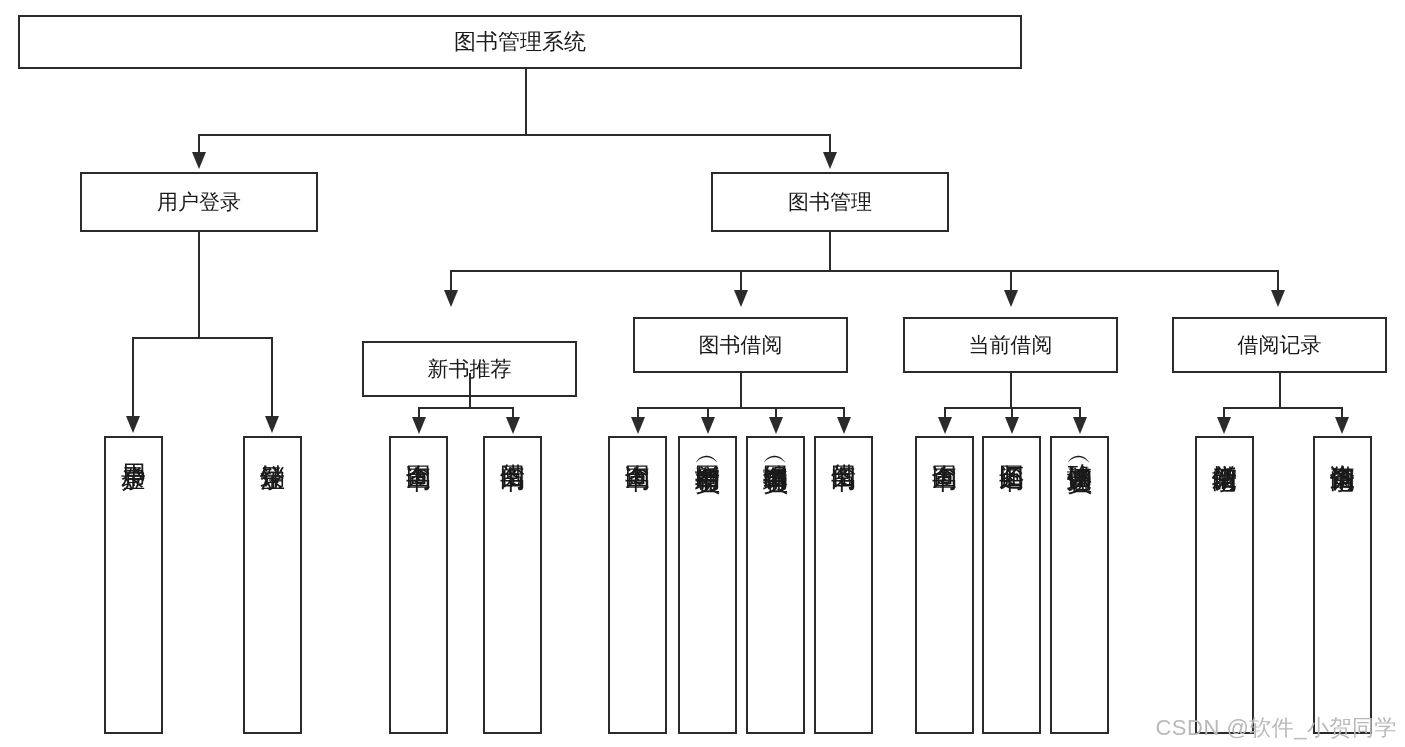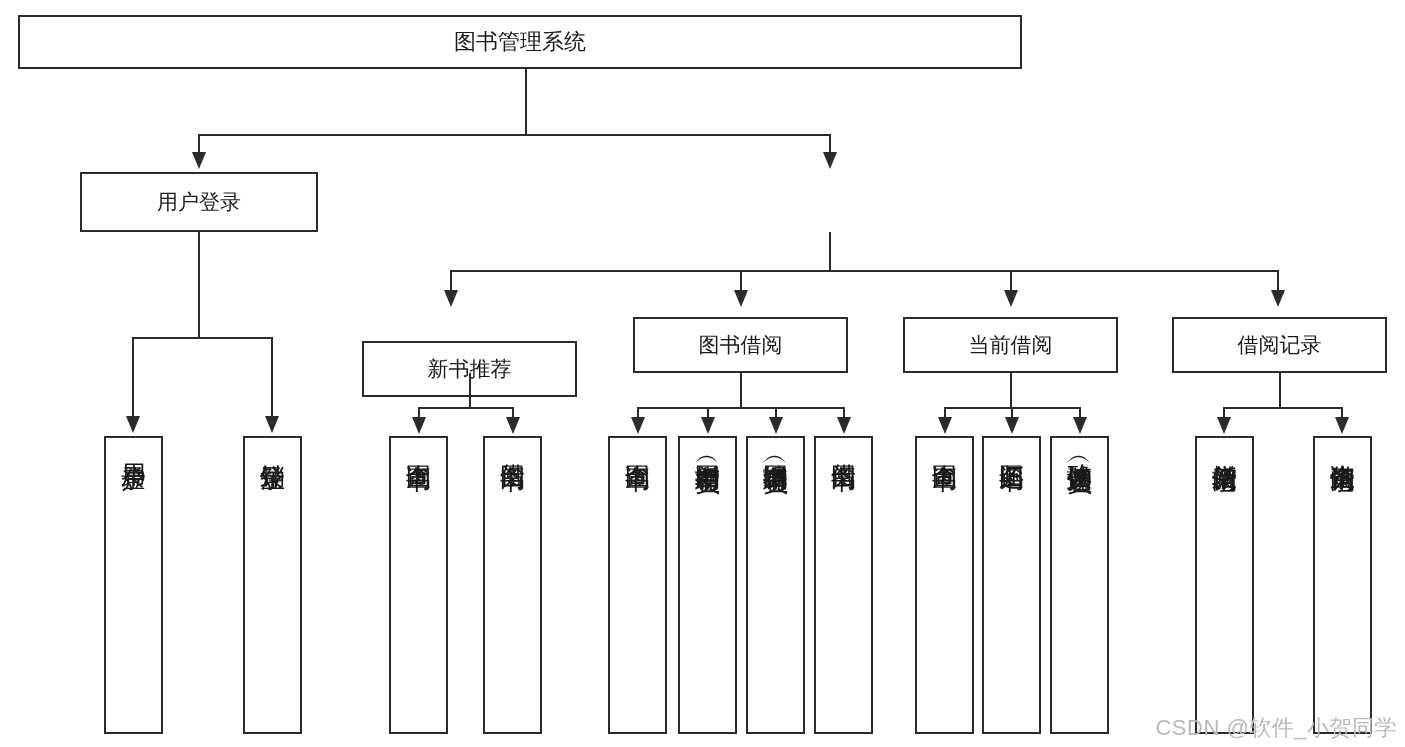--- a/index.html
+++ b/index.html
@@ -97,20 +97,23 @@
 
   <div class="seg v" style="left:198px; top:134px; height:22px;"></div>
   <div class="arrow" style="left:192px; top:152px;"></div>
   <div class="seg v" style="left:829px; top:134px; height:22px;"></div>
   <div class="arrow" style="left:823px; top:152px;"></div>
 
   <div class="node horiz" style="left:80px; top:172px; width:238px; height:60px;">
     <span class="label">用户登录</span>
   </div>
 
+  <div class="node horiz" style="left:711px; top:172px; width:238px; height:60px;">
+    <span class="label">图书管理</span>
+  </div>
 
   <div class="seg v" style="left:198px; top:232px; height:106px;"></div>
   <div class="seg h" style="left:132px; top:337px; width:140px;"></div>
   <div class="seg v" style="left:132px; top:337px; height:82px;"></div>
   <div class="arrow" style="left:126px; top:416px;"></div>
   <div class="seg v" style="left:271px; top:337px; height:82px;"></div>
   <div class="arrow" style="left:265px; top:416px;"></div>
 
   <div class="seg v" style="left:829px; top:232px; height:39px;"></div>
   <div class="seg h" style="left:450px; top:270px; width:829px;"></div>

